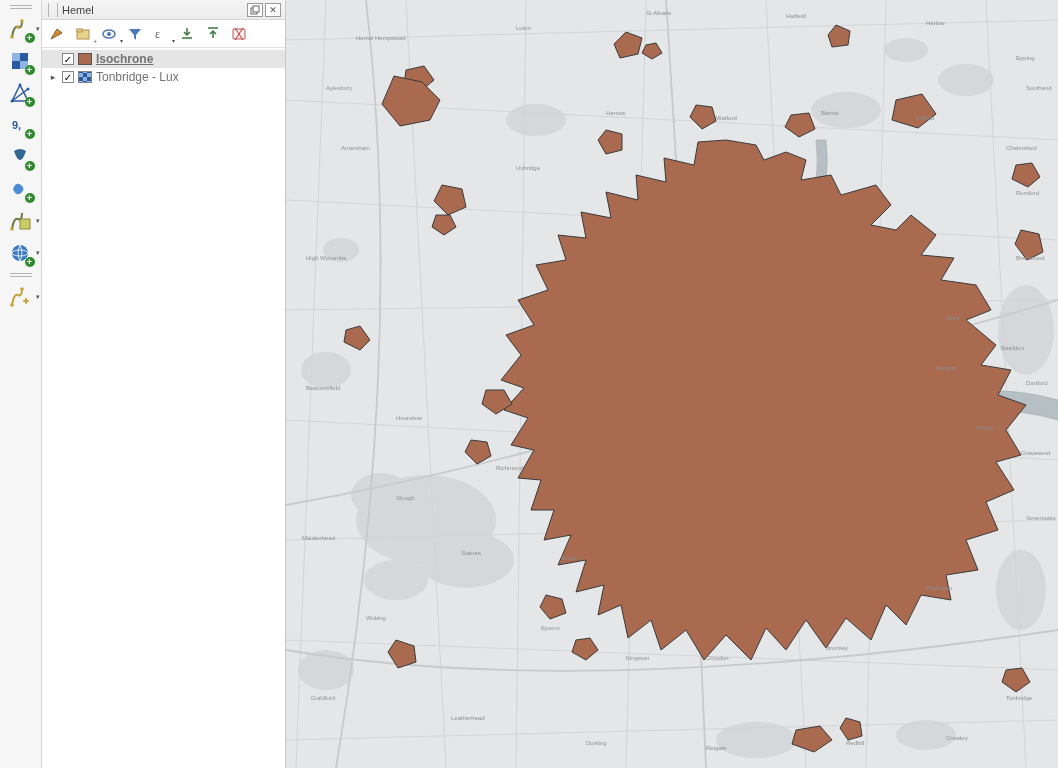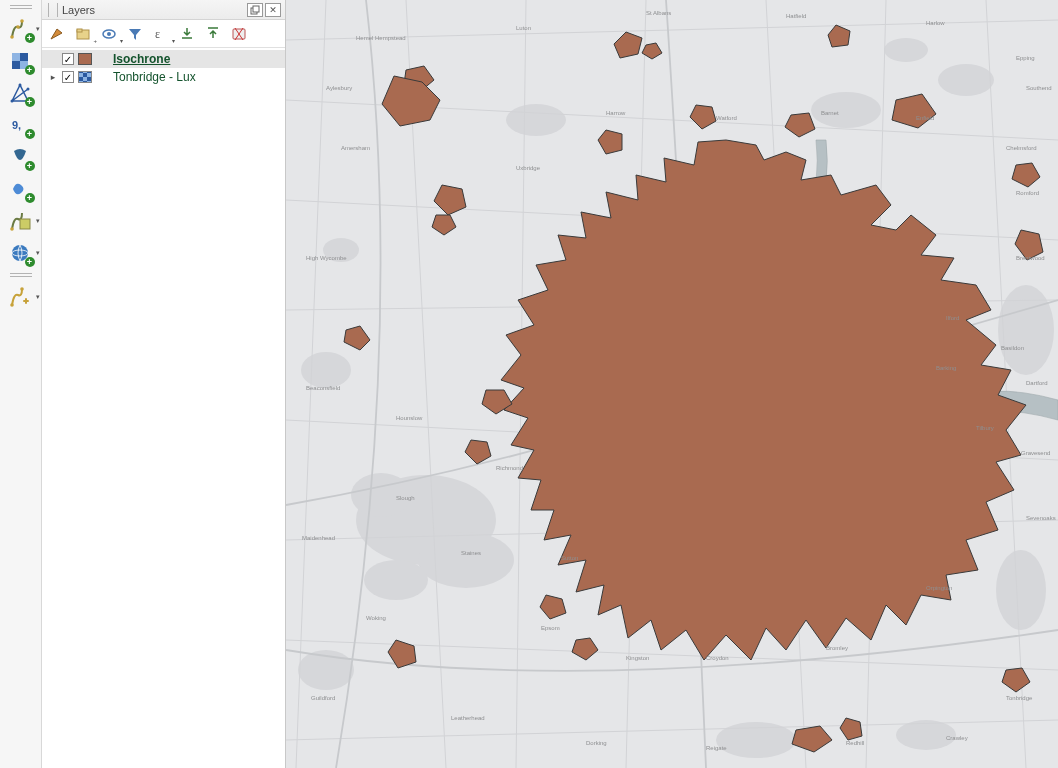--- a/index.html
+++ b/index.html
@@ -168,23 +168,22 @@
     font-size: 10px;
     color: #000;
   }
   .layer-row .swatch {
     width: 14px;
     height: 12px;
     border: 1px solid #555;
   }
   .layer-row .layer-name {
     font-size: 12px;
-    color: #14532d;
+    color: #737373;
     white-space: nowrap;
-    margin-left: 17px;
   }
   .layer-row .layer-name.bold {
     font-weight: bold;
     text-decoration: underline;
   }
 
   
   .map-canvas {
     flex: 1;
     position: relative;
@@ -292,21 +291,21 @@
       <path d="M14 14 l4 0 m-2 -2 l0 4" stroke="#c7a23a" stroke-width="2" stroke-linecap="round"></path>
     </svg>
     <span class="drop">▾</span>
   </div>
 </div>
 
 <div class="layers-panel">
 
   <div class="layers-header">
     <div class="gripv"></div>
-    <span>Layers</span>
+    <span>Hemel</span>
     <div class="spacer"></div>
     <div class="winbtn">
       <svg width="10" height="10" viewBox="0 0 10 10">
           <rect x="1" y="3" width="6" height="6" fill="none" stroke="#666"></rect>
           <rect x="3" y="1" width="6" height="6" fill="#fff" stroke="#666"></rect>
         </svg>
     </div>
     <div class="winbtn">✕</div>
   </div>
 

